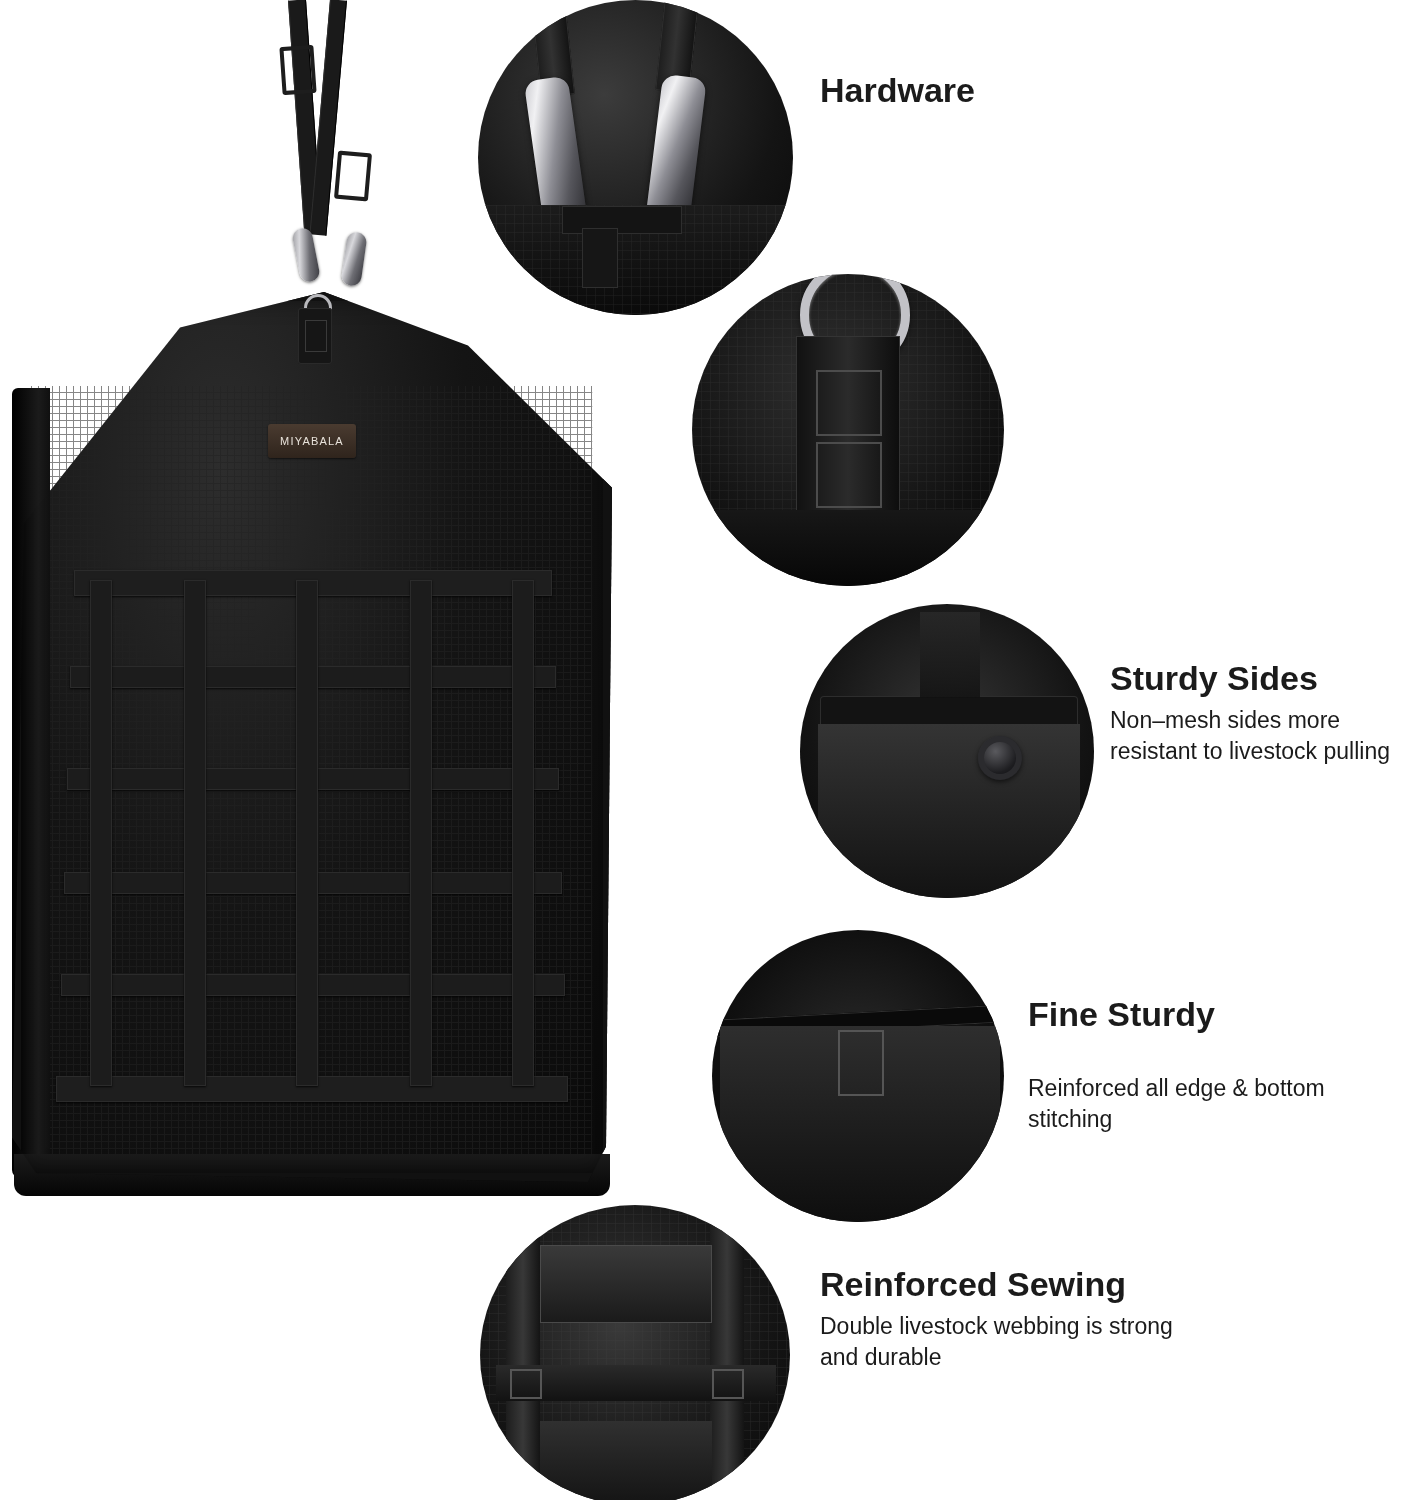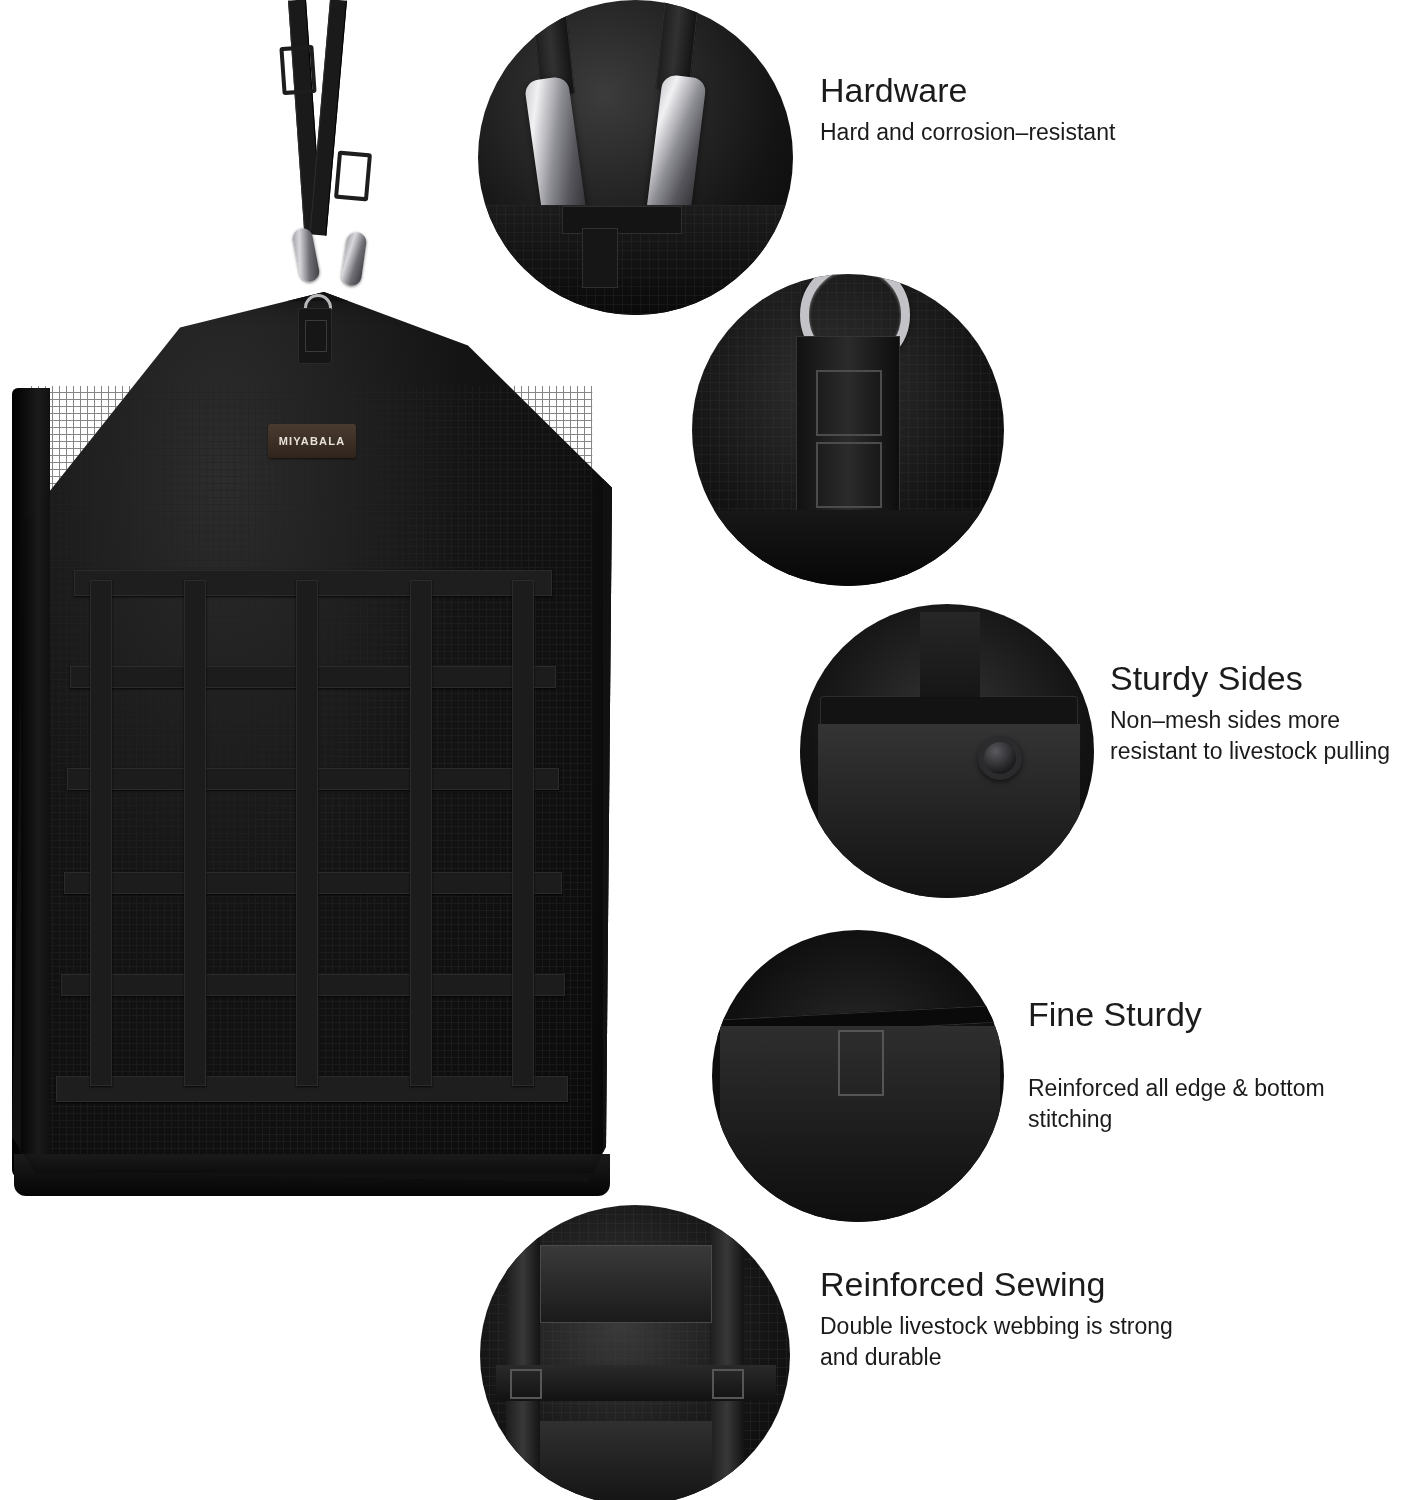--- a/index.html
+++ b/index.html
@@ -136,21 +136,21 @@
     border-radius: 3px;
     display: flex;
     align-items: center;
     justify-content: center;
     box-shadow: 0 1px 2px rgba(0,0,0,.6);
   }
   .logo-tag span {
     color: #e8e2da;
     font-size: 11px;
     letter-spacing: 1.2px;
-    font-weight: 700;
+    font-weight: 400;
   }
 
   .tab-top {
     position: absolute;
     left: 286px; top: 16px;
     width: 34px; height: 56px;
     background: #161616;
     border-radius: 3px;
     box-shadow: inset 0 0 0 1px #2a2a2a;
   }
@@ -221,21 +221,21 @@
     width: 44px; height: 44px;
     border-radius: 50%;
     background: radial-gradient(circle at 40% 35%, #5a5a5e 0%, #1d1d20 55%, #0a0a0c 100%);
     box-shadow: inset 0 0 0 6px #2b2b2e, 0 2px 5px rgba(0,0,0,.6);
   }
 
   
   .feat-title {
     font-size: 34px;
     color: #1b1b1b;
-    font-weight: 400;
+    font-weight: 700;
     line-height: 1.1;
     margin: 0 0 8px 0;
   }
   .feat-desc {
     font-size: 23px;
     color: #1b1b1b;
     line-height: 1.35;
     margin: 0;
     max-width: 400px;
   }
@@ -291,21 +291,20 @@
     <div class="clip-metal" style="left:176px; top:76px; width:44px; height:148px; transform:rotate(7deg);"></div>
     <div class="abs" style="left:0; top:205px; width:315px; height:110px; background:linear-gradient(180deg,#1c1c1c,#0a0a0a);">
       <div class="meshfill" style="opacity:.35;"></div>
     </div>
     <div class="abs" style="left:84px; top:206px; width:120px; height:28px; background:#141414; box-shadow:inset 0 0 0 1px #2e2e2e;"></div>
     <div class="abs" style="left:104px; top:228px; width:36px; height:60px; background:#161616; box-shadow:inset 0 0 0 1px #2f2f2f;"></div>
   </div>
 
   <div class="feat-block" style="left:820px; top:72px;">
     <p class="feat-title">Hardware</p>
-    <p class="feat-desc" style="max-width:460px;">Hard and corrosion–resistant</p>
   </div>
 
   <div class="circle-photo photo-sling" style="left:692px; top:274px; width:312px; height:312px;">
     <div class="meshfill" style="opacity:.35;"></div>
     <div class="dring" style="left:108px; top:-14px; width:92px; height:92px;"></div>
     <div class="abs" style="left:104px; top:62px; width:104px; height:230px; background:linear-gradient(90deg,#111,#2b2b2b 50%,#0d0d0d); box-shadow:inset 0 0 0 1px #343434;"></div>
     <div class="abs" style="left:124px; top:96px; width:62px; height:62px; border:2px solid #4c4c4c;"></div>
     <div class="abs" style="left:124px; top:168px; width:62px; height:62px; border:2px solid #4c4c4c;"></div>
     <div class="abs" style="left:0; top:236px; width:312px; height:76px; background:linear-gradient(180deg,#171717,#070707);"></div>
   </div>

